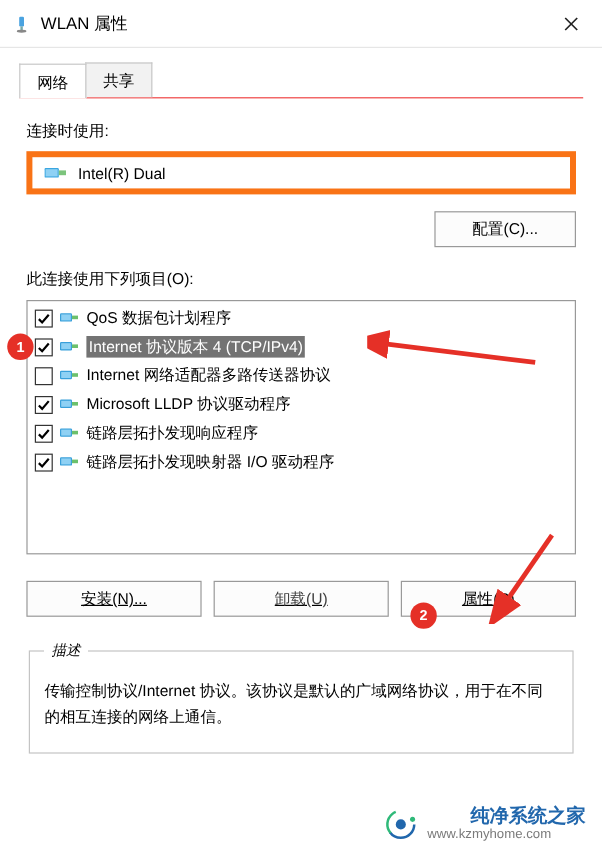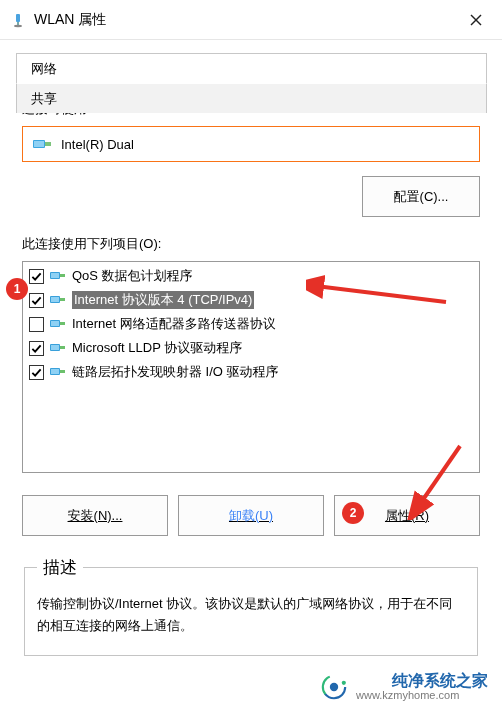--- a/index.html
+++ b/index.html
@@ -34,21 +34,20 @@
     color: #222;
   }
 
   .content-area { padding: 12px 16px 0 16px; }
 
   .tabs {
     display: flex;
     height: 30px;
     border-bottom: 1px solid #ef4444;
     position: relative;
-    flex-direction: column;
   }
   .tab {
     padding: 0 14px;
     line-height: 29px;
     border: 1px solid #c7c7c7;
     border-bottom: none;
     background: #f2f2f2;
     font-size: 13px;
     position: relative;
     margin-right: -1px;
@@ -58,21 +57,21 @@
     border-bottom: 1px solid #fff;
     bottom: -1px;
     z-index: 1;
   }
 
   .section-pad { padding: 18px 6px 0 6px; }
 
   .label { margin-bottom: 8px; }
 
   .adapter-box {
-    border: 1px solid #f97316;
+    border: 5px solid #f97316;
     background: #fff;
     height: 36px;
     display: flex;
     align-items: center;
     padding: 0 10px;
     gap: 10px;
     position: relative;
     overflow: hidden;
   }
   .adapter-icon { width: 18px; height: 14px; }
@@ -82,29 +81,29 @@
   .adapter-fade {
     position: absolute;
     left: 145px; right: 0; top: 0; bottom: 0;
     background: linear-gradient(to right, rgba(255,255,255,0) 0%, #fff 35%, #fff 100%);
   }
 
   .row-right { display: flex; justify-content: flex-end; margin-top: 14px; }
 
   .win-btn {
     min-width: 118px;
-    height: 41px;
+    height: 30px;
     border: 1px solid #999;
     background: #fcfcfc;
     font-family: inherit;
     font-size: 13px;
     cursor: pointer;
     padding: 0 10px;
   }
-  .win-btn:disabled { color: #3b82f6; cursor: default; }
+  .win-btn:disabled { color: #404040; cursor: default; }
 
   .listbox {
     border: 1px solid #999;
     height: 212px;
     overflow: auto;
     background: #fff;
     margin-top: 6px;
     padding: 2px 0;
   }
   .list-row {
@@ -135,21 +134,21 @@
     gap: 10px;
     text-decoration: underline;
   }
   .button-row .win-btn { flex: 1; position: relative; }
 
   fieldset.desc {
     border: 1px solid #c4c4c4;
     margin-top: 20px;
     padding: 14px 12px 18px 12px;
   }
-  fieldset.desc legend { padding: 0 6px; font-size: 17px; }
+  fieldset.desc legend { padding: 0 6px; font-size: 12px; font-style: italic; }
   fieldset.desc .desc-text { line-height: 1.7; }
 
   
   .anno-circle {
     position: absolute;
     width: 22px; height: 22px;
     border-radius: 50%;
     background: #e53027;
     color: #fff;
     font-size: 12px;
@@ -282,20 +281,33 @@
           <span class="cb checked">
             <svg viewBox="0 0 12 12">
               <polyline points="1.5,6.5 4.5,9.5 10.5,2.5" fill="none" stroke="#000" stroke-width="2"></polyline>
             </svg>
           </span>
           <span class="net-icon"><svg viewBox="0 0 16 14">
               <rect x="0" y="3" width="10" height="7" rx="1" fill="#39a0da"></rect>
               <rect x="1" y="4" width="8" height="5" fill="#8fd1f4"></rect>
               <rect x="10" y="5" width="5" height="3" fill="#6cc06c"></rect>
             </svg></span>
+          <span class="row-label">链路层拓扑发现响应程序</span>
+        </div>
+        <div class="list-row">
+          <span class="cb checked">
+            <svg viewBox="0 0 12 12">
+              <polyline points="1.5,6.5 4.5,9.5 10.5,2.5" fill="none" stroke="#000" stroke-width="2"></polyline>
+            </svg>
+          </span>
+          <span class="net-icon"><svg viewBox="0 0 16 14">
+              <rect x="0" y="3" width="10" height="7" rx="1" fill="#39a0da"></rect>
+              <rect x="1" y="4" width="8" height="5" fill="#8fd1f4"></rect>
+              <rect x="10" y="5" width="5" height="3" fill="#6cc06c"></rect>
+            </svg></span>
           <span class="row-label">链路层拓扑发现映射器 I/O 驱动程序</span>
         </div>
       </div>
 
     <div class="button-row">
       <button class="win-btn">安装(N)...</button>
       <button class="win-btn" disabled="">卸载(U)</button>
       <button class="win-btn" id="properties-btn">属性(R)</button>
     </div>
 

